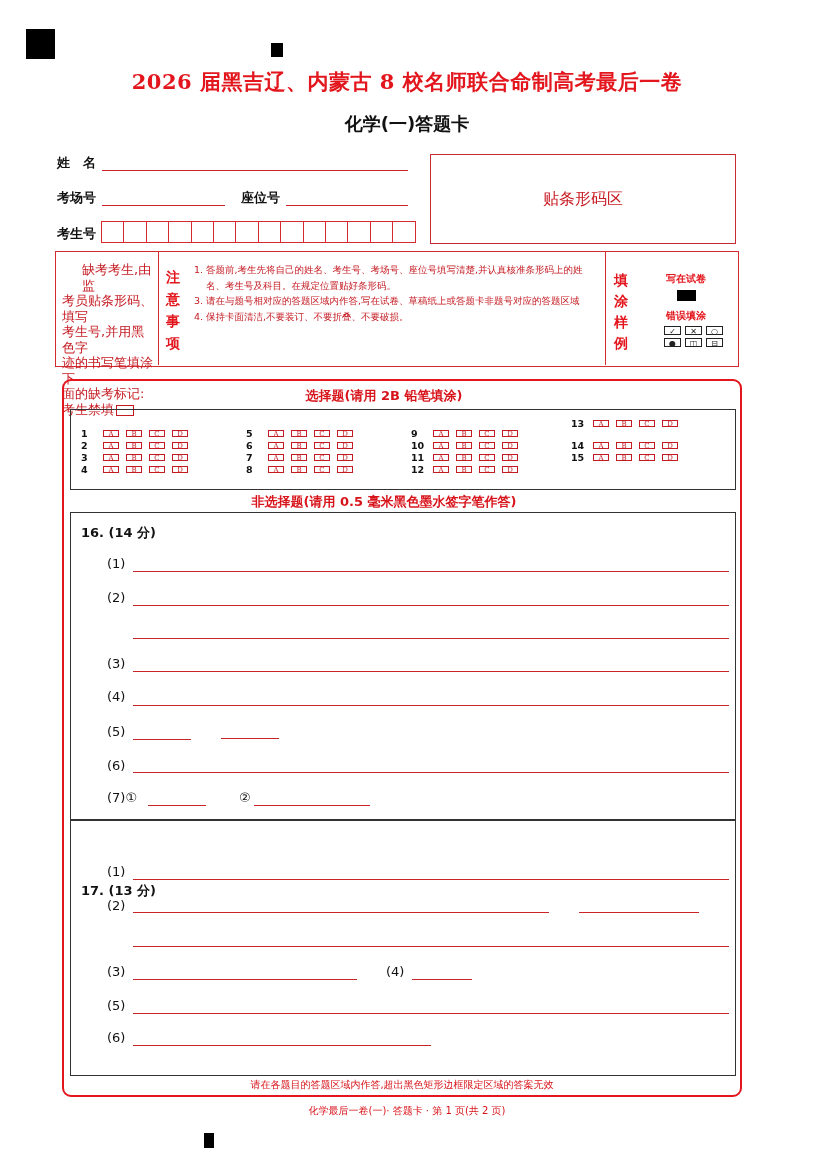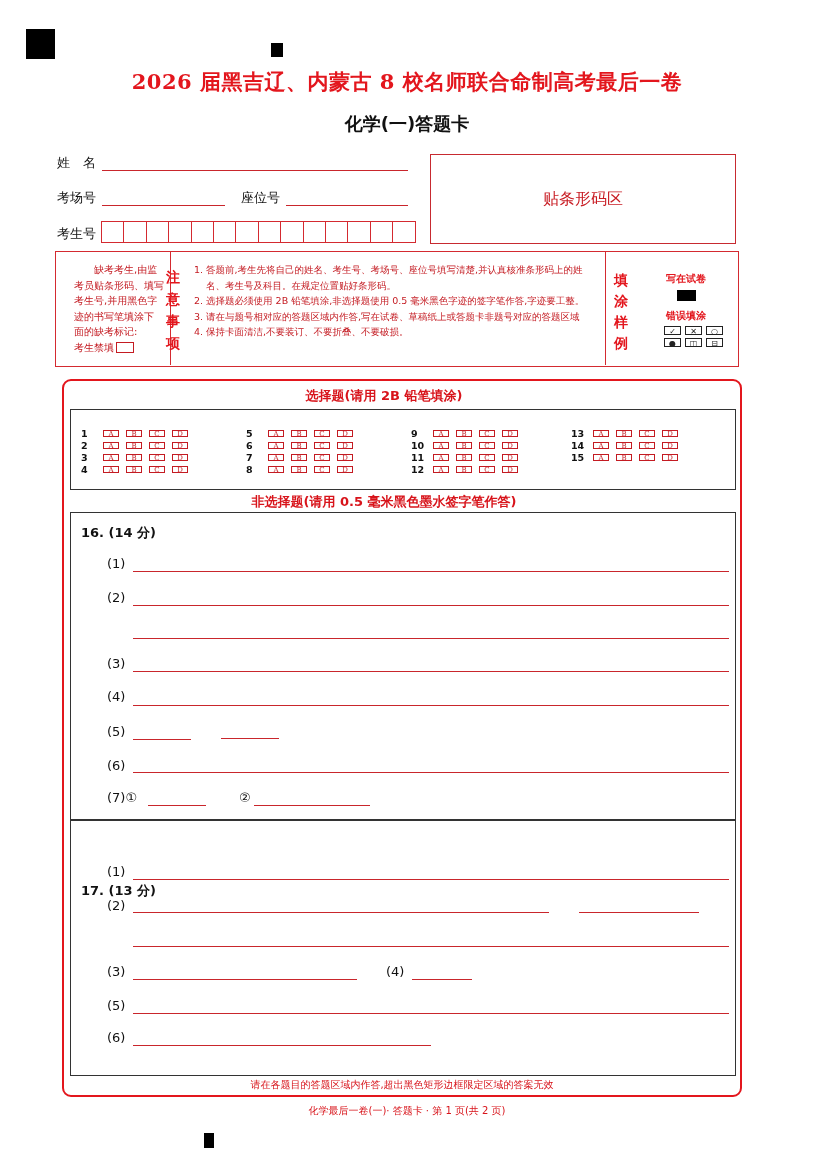--- a/index.html
+++ b/index.html
@@ -3,29 +3,29 @@
 <meta charset="utf-8">
 <style>
   html, body { margin: 0; padding: 0; background: #ffffff; }
   body { width: 814px; height: 1170px; position: relative; overflow: hidden;
          font-family: "DejaVu Sans", sans-serif; color: #111; }
   .abs { position: absolute; }
   .mark { position: absolute; background: #000; }
   .title { left: 0; width: 814px; top: 68px; text-align: center; font-family: "DejaVu Serif", serif;
            font-size: 21px; font-weight: bold; color: #e3161d; letter-spacing: 0.5px; }
   .subtitle { left: 0; width: 814px; top: 112px; text-align: center; font-size: 18px; font-weight: bold; color: #111; }
-  .lbl { font-size: 13px; font-weight: normal; color: #111; }
+  .lbl { font-size: 13px; font-weight: bold; color: #111; }
   .uline { position: absolute; height: 0; border-bottom: 1.5px solid #c9262c; }
   .idbox { position: absolute; top: 221px; height: 22px; border: 1px solid #d42a30; box-sizing: border-box; }
   .barcode { left: 430px; top: 154px; width: 306px; height: 90px; border: 1.5px solid #c72a30; box-sizing: border-box;
              display: flex; align-items: center; justify-content: center; font-family: "DejaVu Serif", serif;
              font-size: 16px; color: #c81d24; }
   .notice { left: 55px; top: 251px; width: 684px; height: 116px; border: 1.5px solid #d42a30; box-sizing: border-box; }
-  .n-absent { left: 12px; top: 0; width: 103px; height: 113px; border-right: 1.5px solid #d42a30; box-sizing: border-box;
-              font-size: 10px; line-height: 15.5px; color: #c41b22; padding: 10px 4px 0 6px; }
+  .n-absent { left: 0; top: 0; width: 103px; height: 113px; border-right: 1.5px solid #d42a30; box-sizing: border-box;
+              font-size: 13px; line-height: 15.5px; color: #c41b22; padding: 10px 4px 0 6px; }
   .n-absent .ind { padding-left: 20px; }
   .absent-box { display: inline-block; width: 16px; height: 9px; border: 1px solid #c41b22; vertical-align: middle; margin-left: 2px; }
   .n-head { left: 105px; top: 14px; width: 24px; font-size: 14px; font-weight: bold; color: #e3161d; line-height: 22px; text-align: center; }
   .n-rules { left: 138px; top: 10px; width: 410px; font-size: 9.5px; line-height: 15.5px; color: #c41b22; }
   .n-rules .cont { padding-left: 12px; }
   .n-sample { left: 549px; top: 0; width: 132px; height: 113px; border-left: 1.5px solid #d42a30; box-sizing: border-box; }
   .s-head { left: 8px; top: 18px; width: 18px; font-size: 14px; font-weight: bold; color: #e3161d; line-height: 21px; }
   .s-ok { left: 40px; top: 20px; width: 80px; text-align: center; font-size: 10px; font-weight: bold; color: #e3161d; }
   .s-okfill { left: 71px; top: 38px; width: 19px; height: 11px; background: #000; }
   .s-bad { left: 40px; top: 57px; width: 80px; text-align: center; font-size: 10px; font-weight: bold; color: #e3161d; }
@@ -96,21 +96,20 @@
   </div>
   <div class="abs n-head">
     <div>注</div>
     <div>意</div>
     <div>事</div>
     <div>项</div>
   </div>
   <div class="abs n-rules">
     <div>1. 答题前,考生先将自己的姓名、考生号、考场号、座位号填写清楚,并认真核准条形码上的姓</div>
     <div class="cont">名、考生号及科目。在规定位置贴好条形码。</div>
-    <div>2. 选择题必须使用 2B 铅笔填涂,非选择题使用 0.5 毫米黑色字迹的签字笔作答,字迹要工整。</div>
     <div>3. 请在与题号相对应的答题区域内作答,写在试卷、草稿纸上或答题卡非题号对应的答题区域</div>
     <div>4. 保持卡面清洁,不要装订、不要折叠、不要破损。</div>
   </div>
   <div class="abs n-sample">
     <div class="abs s-head">
       <div>填</div>
       <div>涂</div>
       <div>样</div>
       <div>例</div>
     </div>
@@ -206,21 +205,21 @@
         <span class="bubble">C</span>
         <span class="bubble">D</span>
       </div>
       <div class="mc-row" style="left: 340px; top: 53px;">
         <span class="mc-num">12</span>
         <span class="bubble">A</span>
         <span class="bubble">B</span>
         <span class="bubble">C</span>
         <span class="bubble">D</span>
       </div>
-      <div class="mc-row" style="left: 500px; top: 17px;">
+      <div class="mc-row" style="left: 500px; top: 7px;">
         <span class="mc-num">13</span>
         <span class="bubble">A</span>
         <span class="bubble">B</span>
         <span class="bubble">C</span>
         <span class="bubble">D</span>
       </div>
       <div class="mc-row" style="left: 500px; top: 29px;">
         <span class="mc-num">14</span>
         <span class="bubble">A</span>
         <span class="bubble">B</span>

